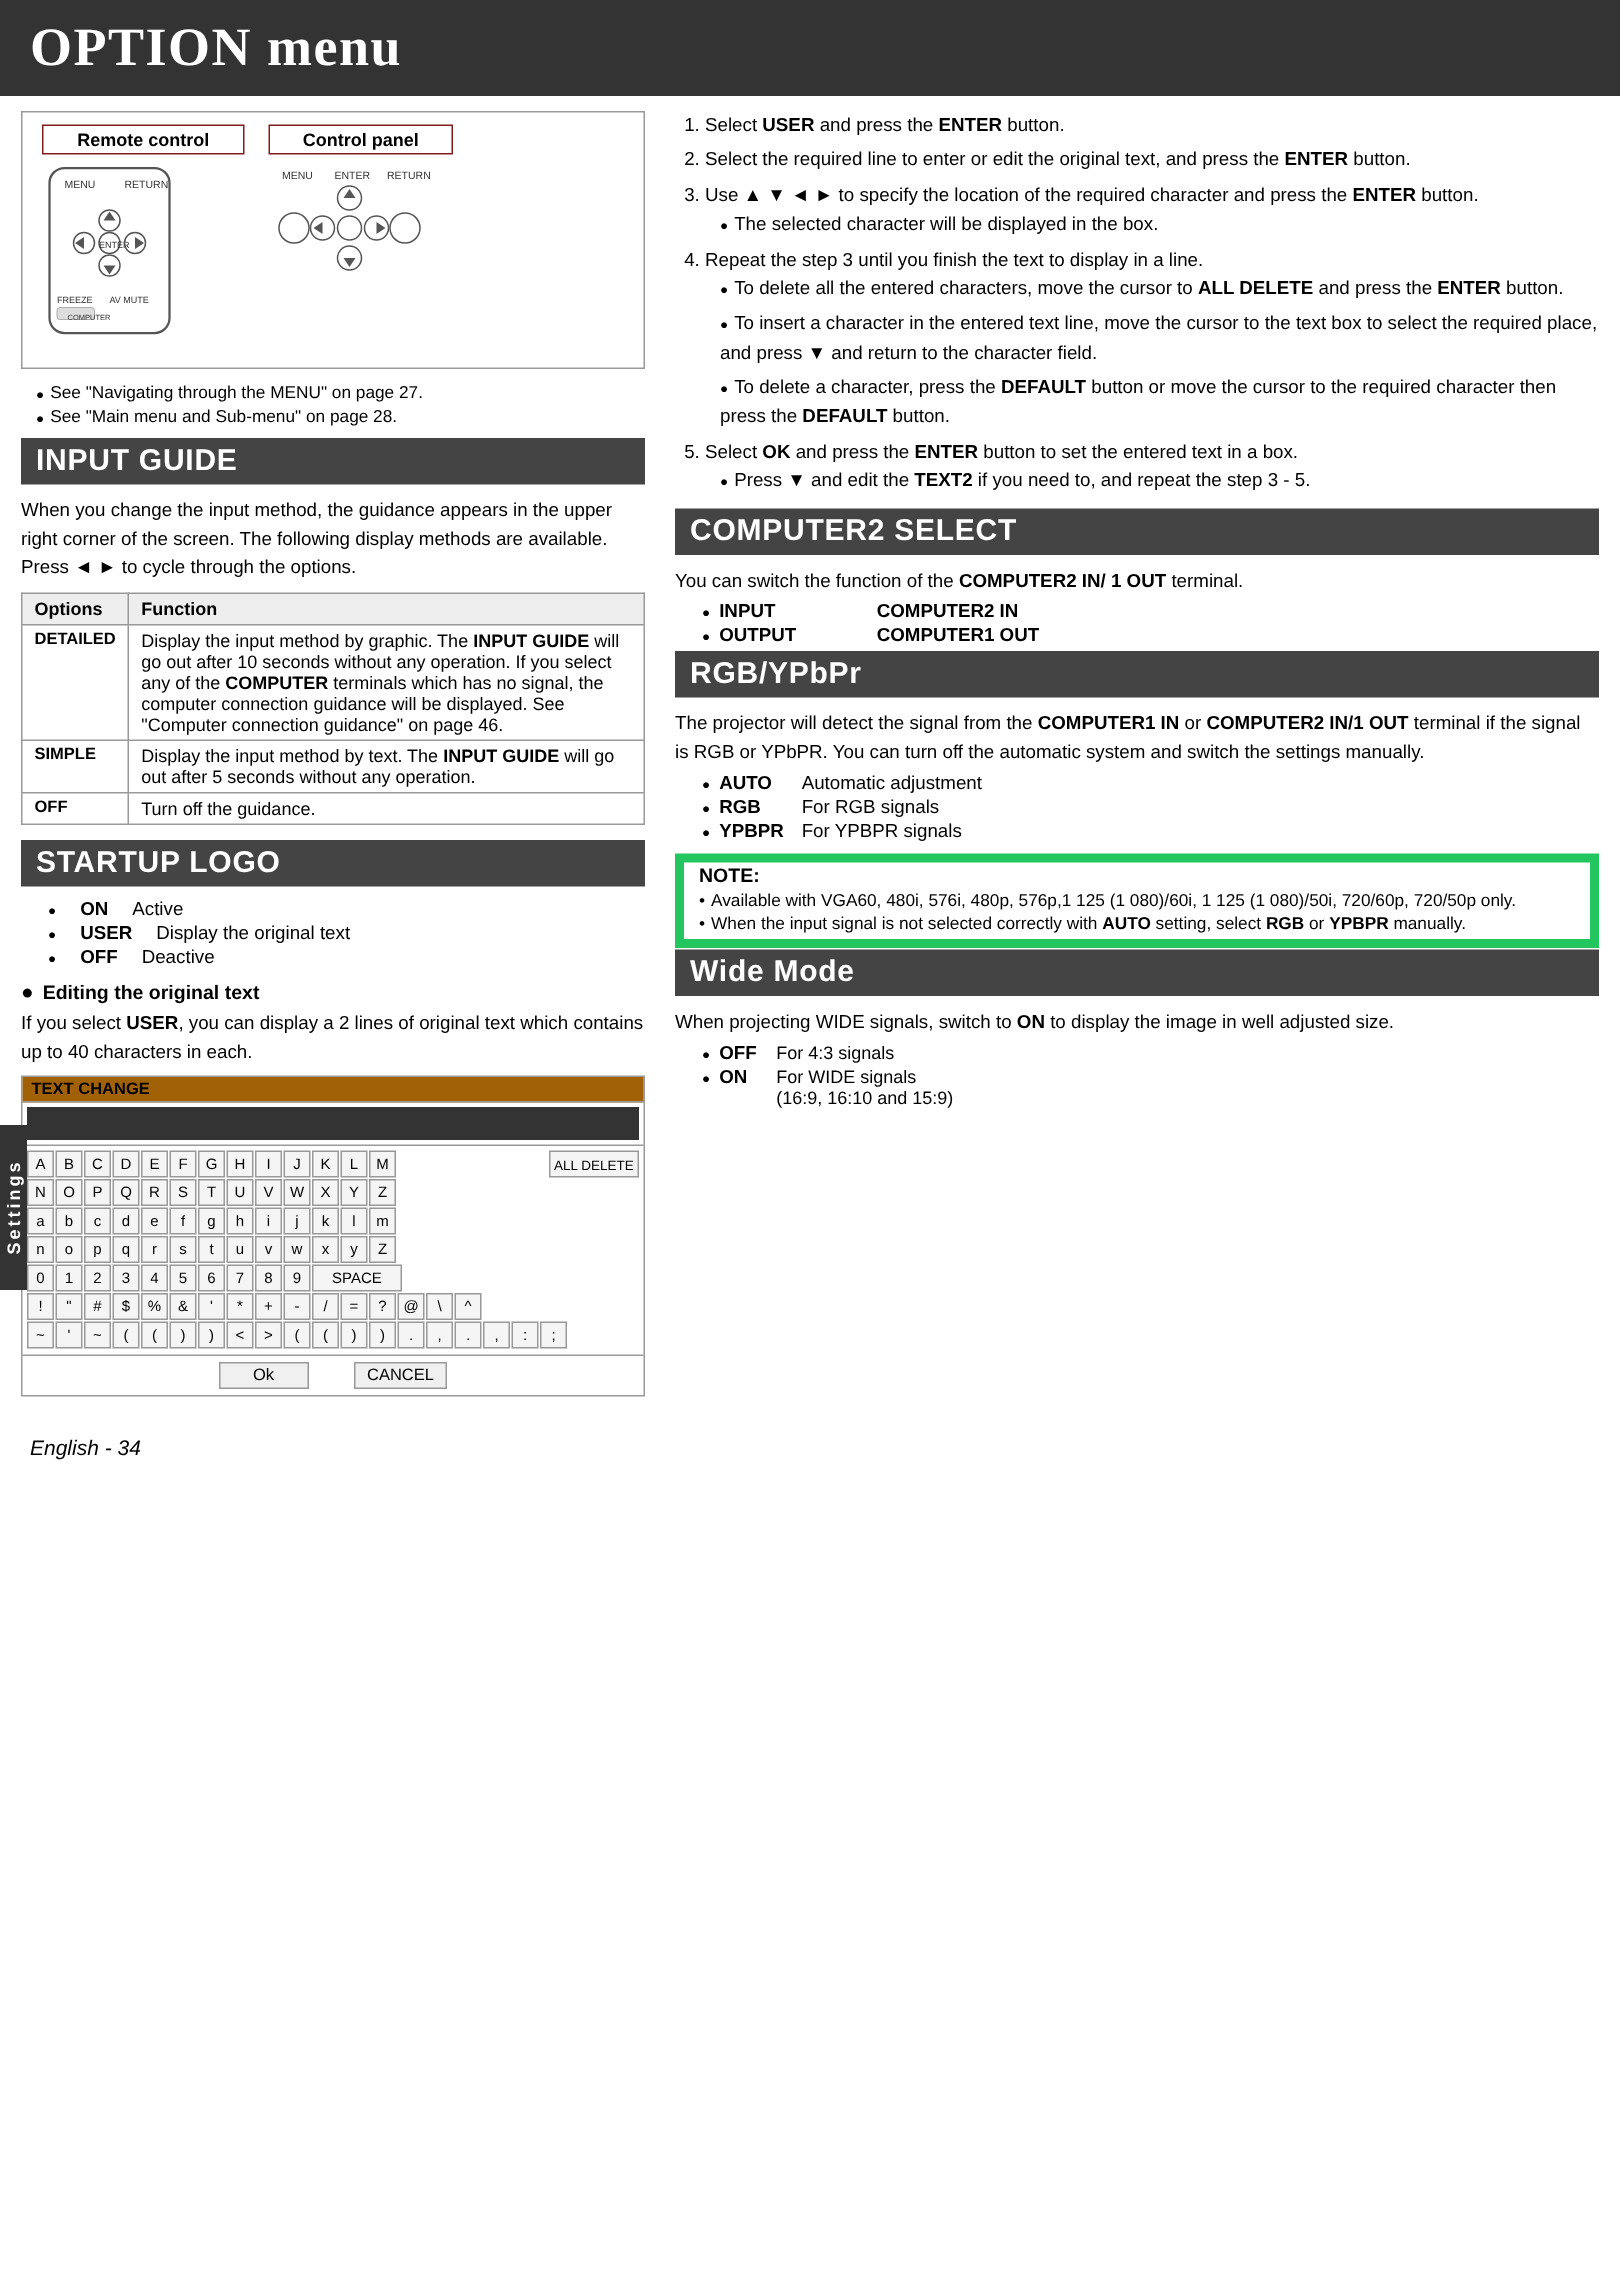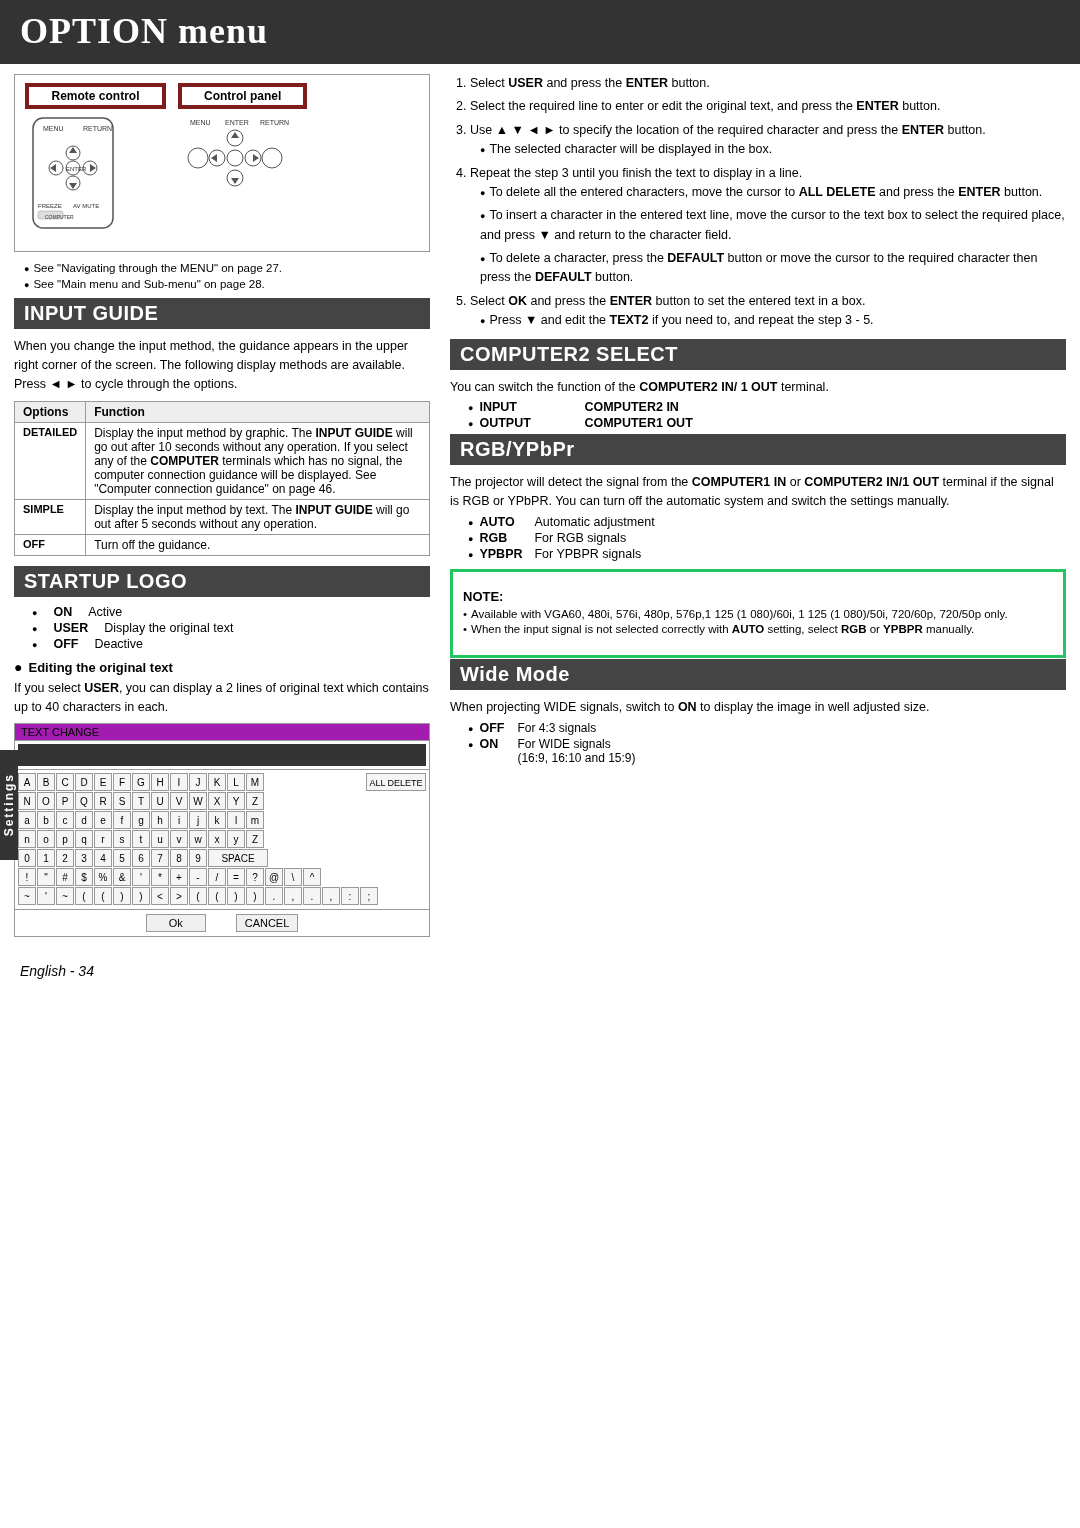--- a/index.html
+++ b/index.html
@@ -59,21 +59,21 @@
       border: 1px solid #999;
       padding: 8px;
       margin-bottom: 10px;
       display: flex;
       gap: 10px;
       align-items: flex-start;
     }
     .remote-label {
       font-weight: bold;
       font-size: 12px;
-      border: 4px solid #7f1d1d;
+      border: 1px solid #7f1d1d;
       padding: 2px 22px;
       text-align: center;
       margin-bottom: 4px;
     }
     .remote-section {
       display: flex;
       flex-direction: column;
       align-items: center;
     }
 
@@ -155,24 +155,24 @@
     }
 
     
     .text-change-box {
       border: 1px solid #999;
       padding: 0;
       margin-top: 6px;
       font-size: 11px;
     }
     .text-change-title {
-      background: #a21caf;
+      background: #a16207;
       padding: 2px 6px;
       font-size: 11px;
-      font-weight: normal;
+      font-weight: bold;
       border-bottom: 1px solid #999;
     }
     .text-input-row {
       display: flex;
       border-bottom: 1px solid #999;
     }
     .text-input-field {
       flex: 1;
       height: 22px;
       background: #333;
@@ -289,22 +289,22 @@
       margin-right: 6px;
       margin-top: 3px;
     }
     .signal-label {
       font-weight: bold;
       min-width: 55px;
     }
 
     
     .note-box {
-      border: 3px solid #22c55e;
-      padding: 17px 10px;
+      border: 6px solid #22c55e;
+      padding: 1px 10px;
       margin-top: 8px;
       font-size: 12px;
     }
     .note-title {
       font-weight: bold;
       font-size: 13px;
       margin-bottom: 4px;
     }
     .note-bullet {
       display: flex;

